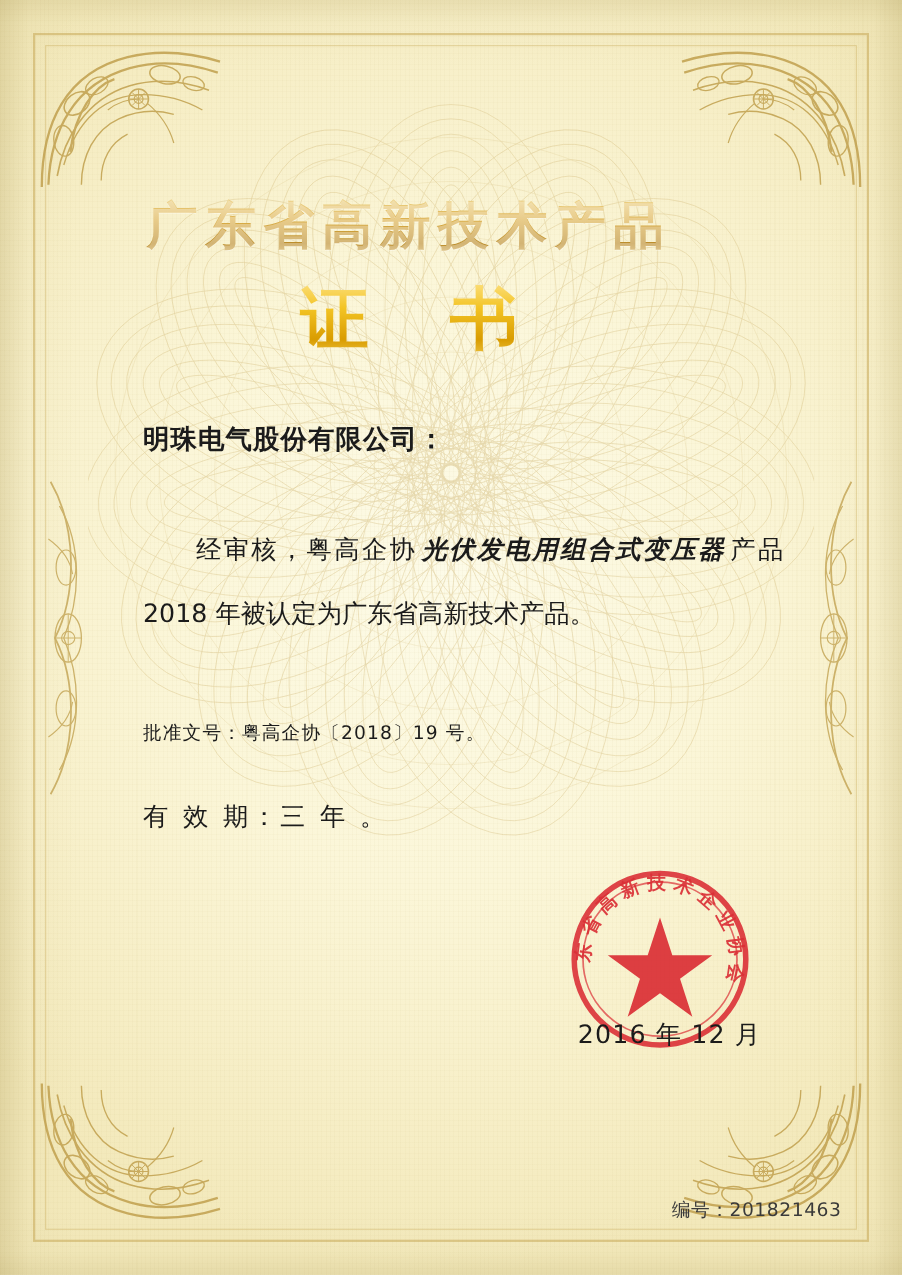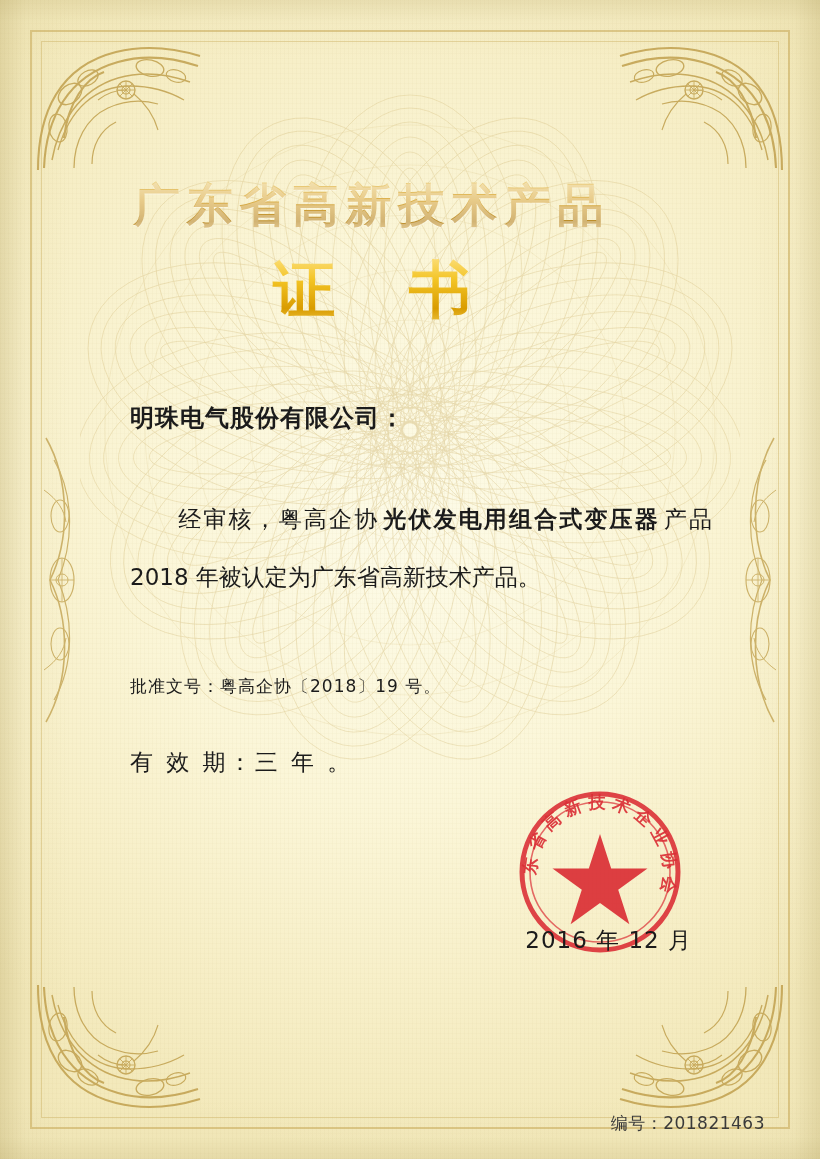--- a/index.html
+++ b/index.html
@@ -120,40 +120,41 @@
     color: #e8b700;
     background: linear-gradient(to bottom, #ffe89a 0%, #f3c425 38%, #d99c00 72%, #f6d560 100%);
     -webkit-background-clip: text;
     background-clip: text;
     -webkit-text-fill-color: transparent;
   }
   .body-text {
     position: absolute;
     left: 130px;
     right: 108px;
-    top: 390px;
+    top: 371px;
     color: #1b1b1b;
     font-size: 23px;
     line-height: 56px;
   }
   .recipient {
     font-size: 24px;
     font-weight: 600;
     letter-spacing: 1px;
   }
   .para {
     margin-top: 44px;
     font-size: 23px;
     line-height: 58px;
     text-align: justify;
   }
   .para .indent { display: inline-block; width: 46px; }
   .para .product {
     font-weight: 600;
     padding: 0 4px;
+    font-style: italic;
   }
   .approval {
     margin-top: 52px;
     font-size: 17px;
     letter-spacing: 1px;
   }
   .validity {
     margin-top: 20px;
     font-size: 23px;
     letter-spacing: 3px;
@@ -171,21 +172,21 @@
     position: absolute;
     right: 128px;
     top: 925px;
     font-size: 23px;
     color: #1b1b1b;
     letter-spacing: 1px;
   }
   .serial {
     position: absolute;
     right: 55px;
-    bottom: 24px;
+    bottom: 48px;
     font-size: 17px;
     color: #3a3a3a;
     letter-spacing: 0.5px;
   }
 </style>
 </head>
 <body>
 
 <div class="certificate">
 

